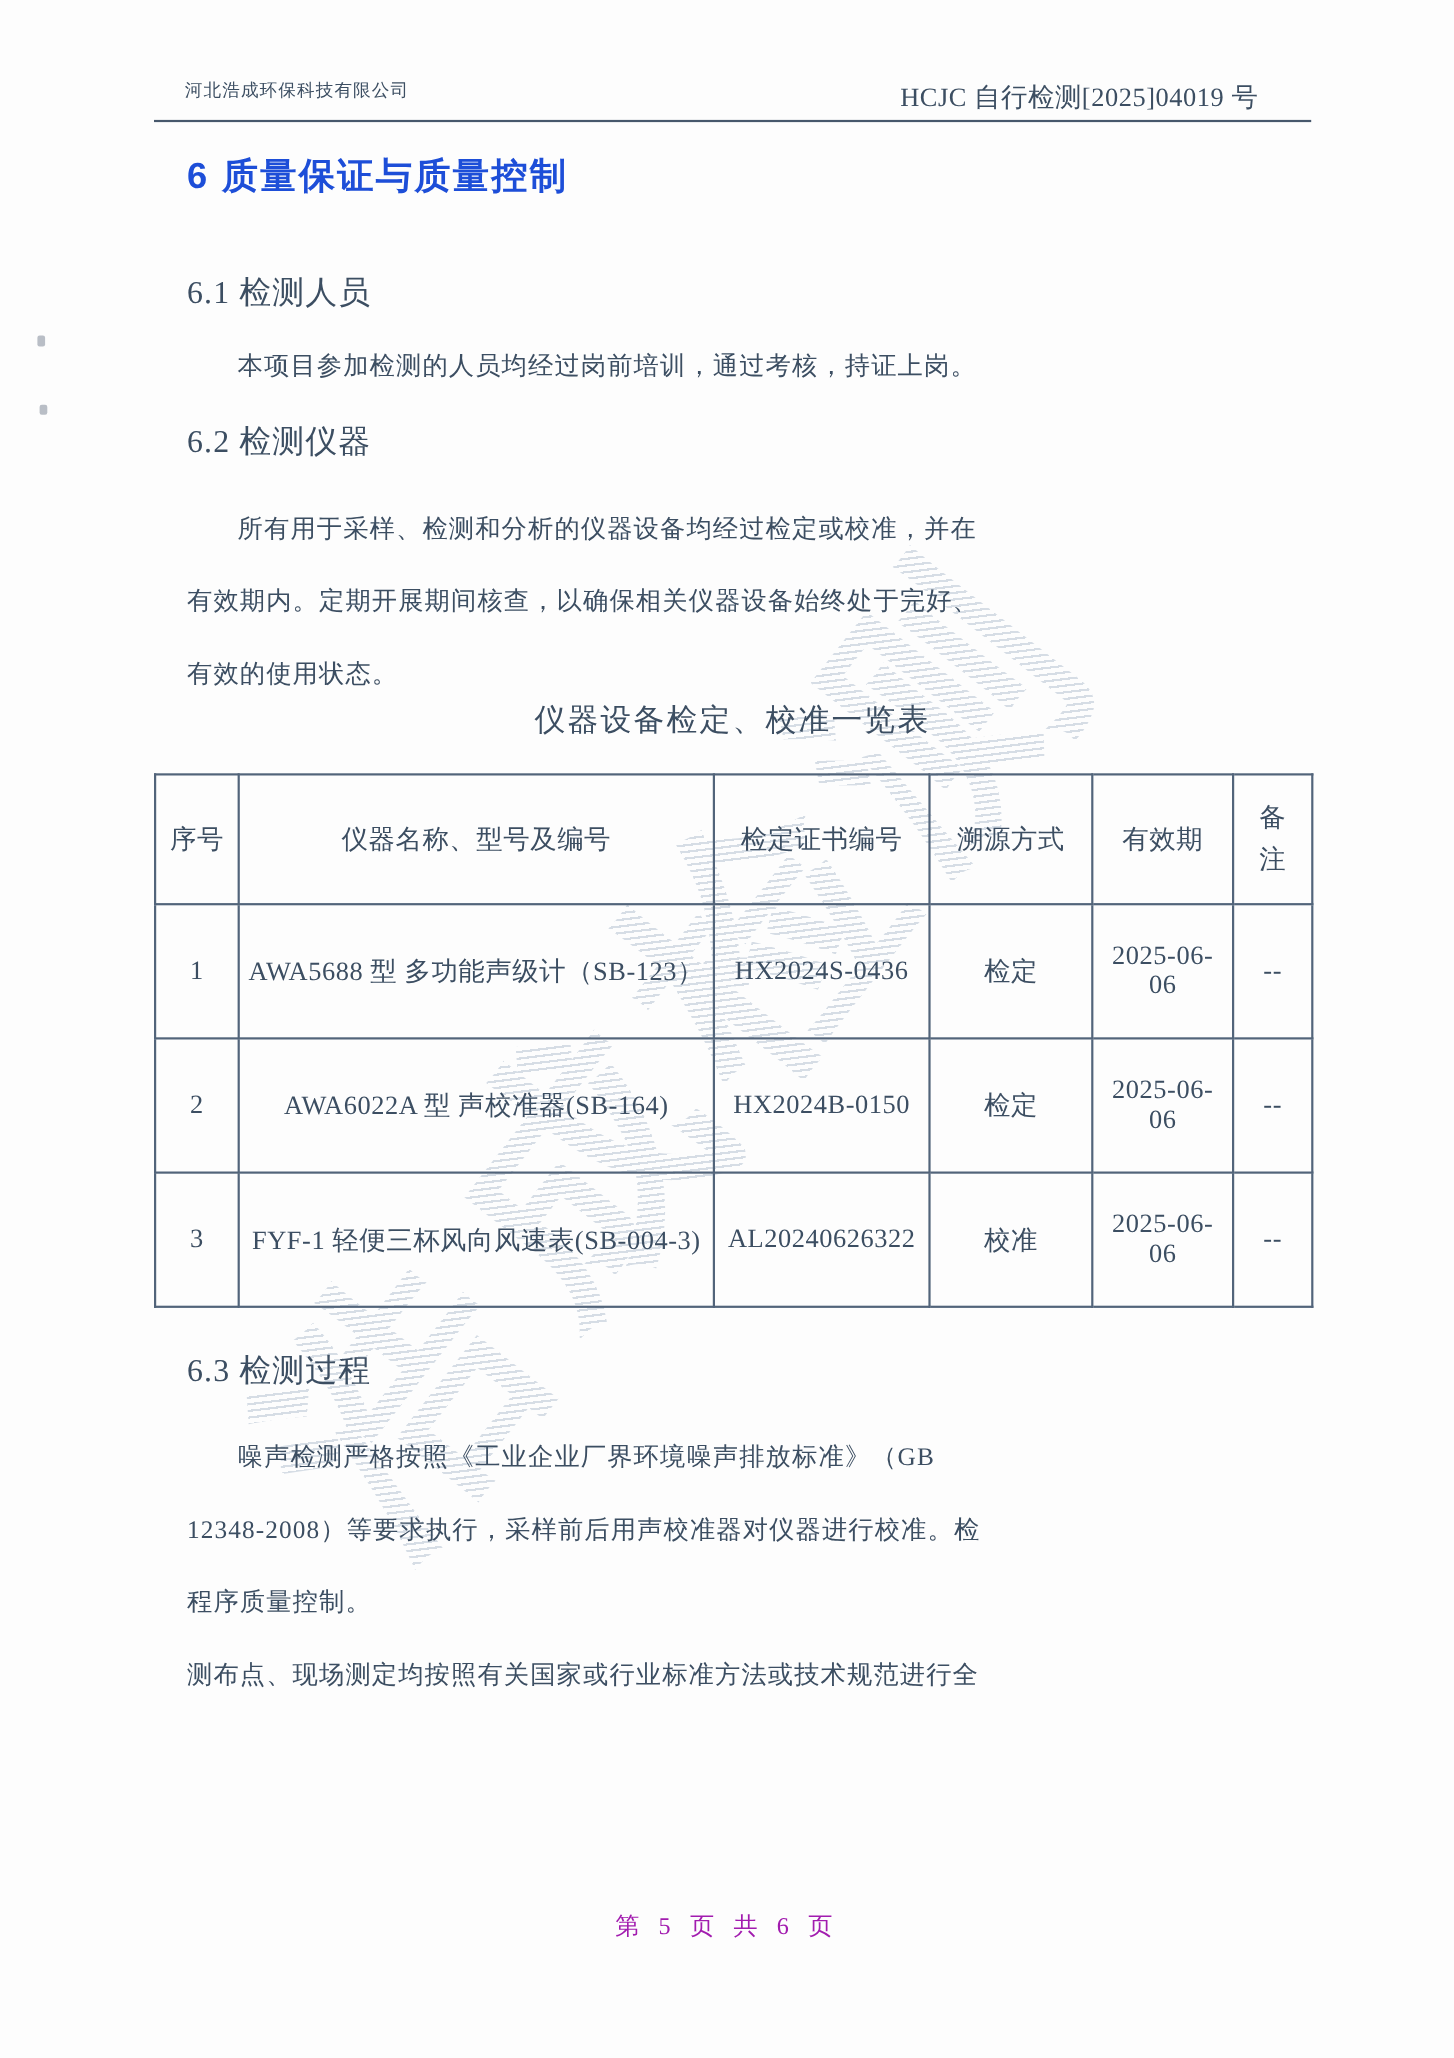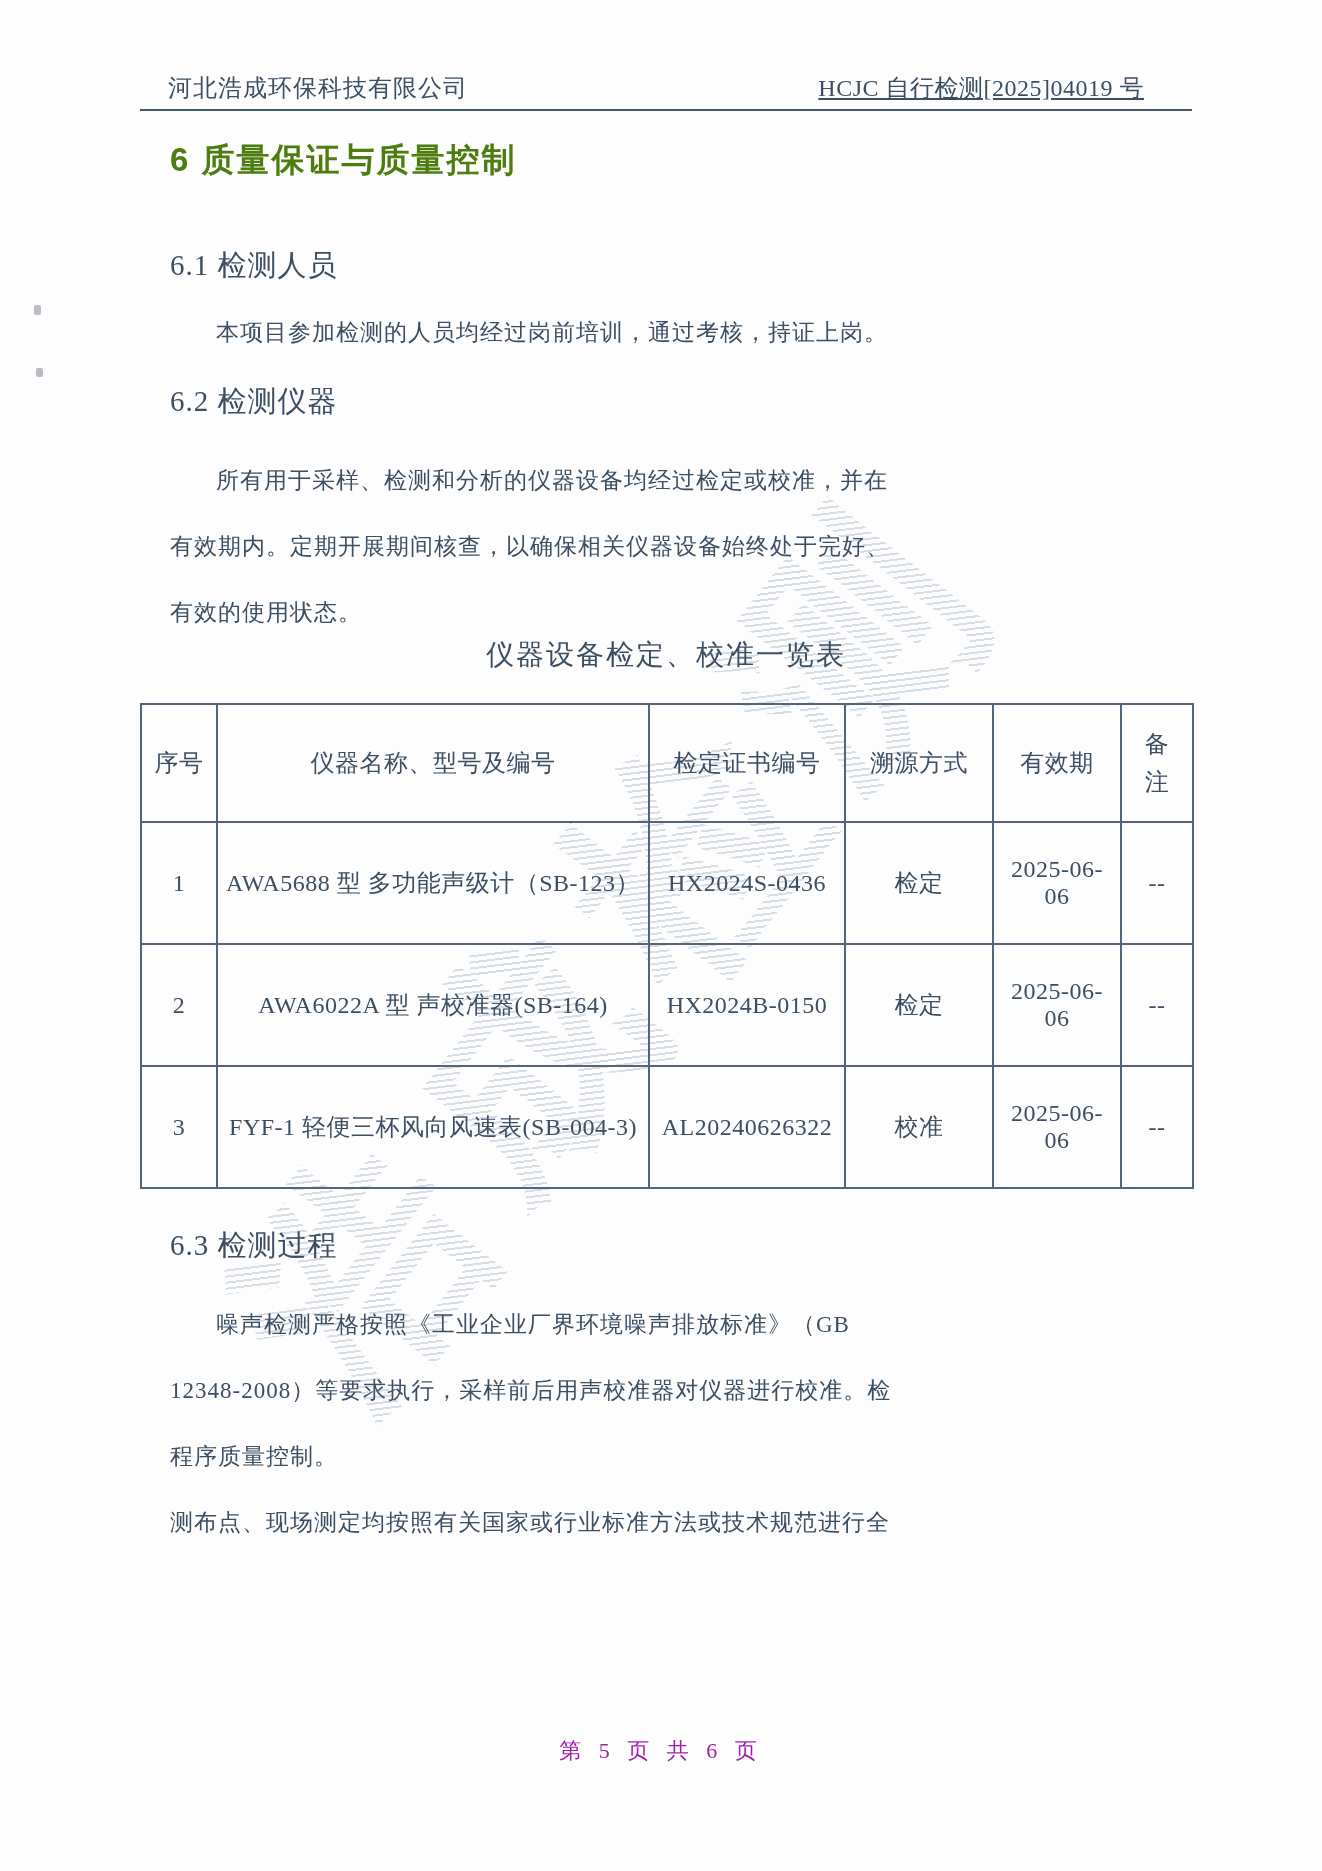--- a/index.html
+++ b/index.html
@@ -6,28 +6,28 @@
   html,body { width:1322px; height:1871px; }
   body {
     position:relative;
     background:#fdfdfd;
     color:#3c4e62;
     font-family:"Liberation Serif","DejaVu Serif",serif;
     overflow:hidden;
   }
   .abs { position:absolute; }
 
-  .hdr-left  { top:72px; left:168px; font-size:24px; letter-spacing:1px; }
-  .hdr-right { top:72px; right:178px; font-size:24px; letter-spacing:0.5px;text-decoration:underline; }
+  .hdr-left  { top:72px; left:168px; font-size:16px; letter-spacing:1px; }
+  .hdr-right { top:72px; right:178px; font-size:24px; letter-spacing:0.5px; }
   .hdr-rule  { top:109px; left:140px; width:1052px; height:2px; background:#47586c; }
 
   .doc-title {
     top:138px; left:170px;
     font-family:"Liberation Sans","DejaVu Sans",sans-serif;
-    font-weight:bold; font-size:33px; color:#4d7c0f; letter-spacing:2px;
+    font-weight:bold; font-size:33px; color:#1d4ed8; letter-spacing:2px;
   }
 
   .sec-head { font-size:29px; letter-spacing:1px; }
   .sh1 { top:246px; left:170px; }
   .sh2 { top:382px; left:170px; }
   .sh3 { top:1226px; left:170px; }
 
   .para {
     left:170px; width:978px;
     font-size:23px; line-height:66px; letter-spacing:1px;

